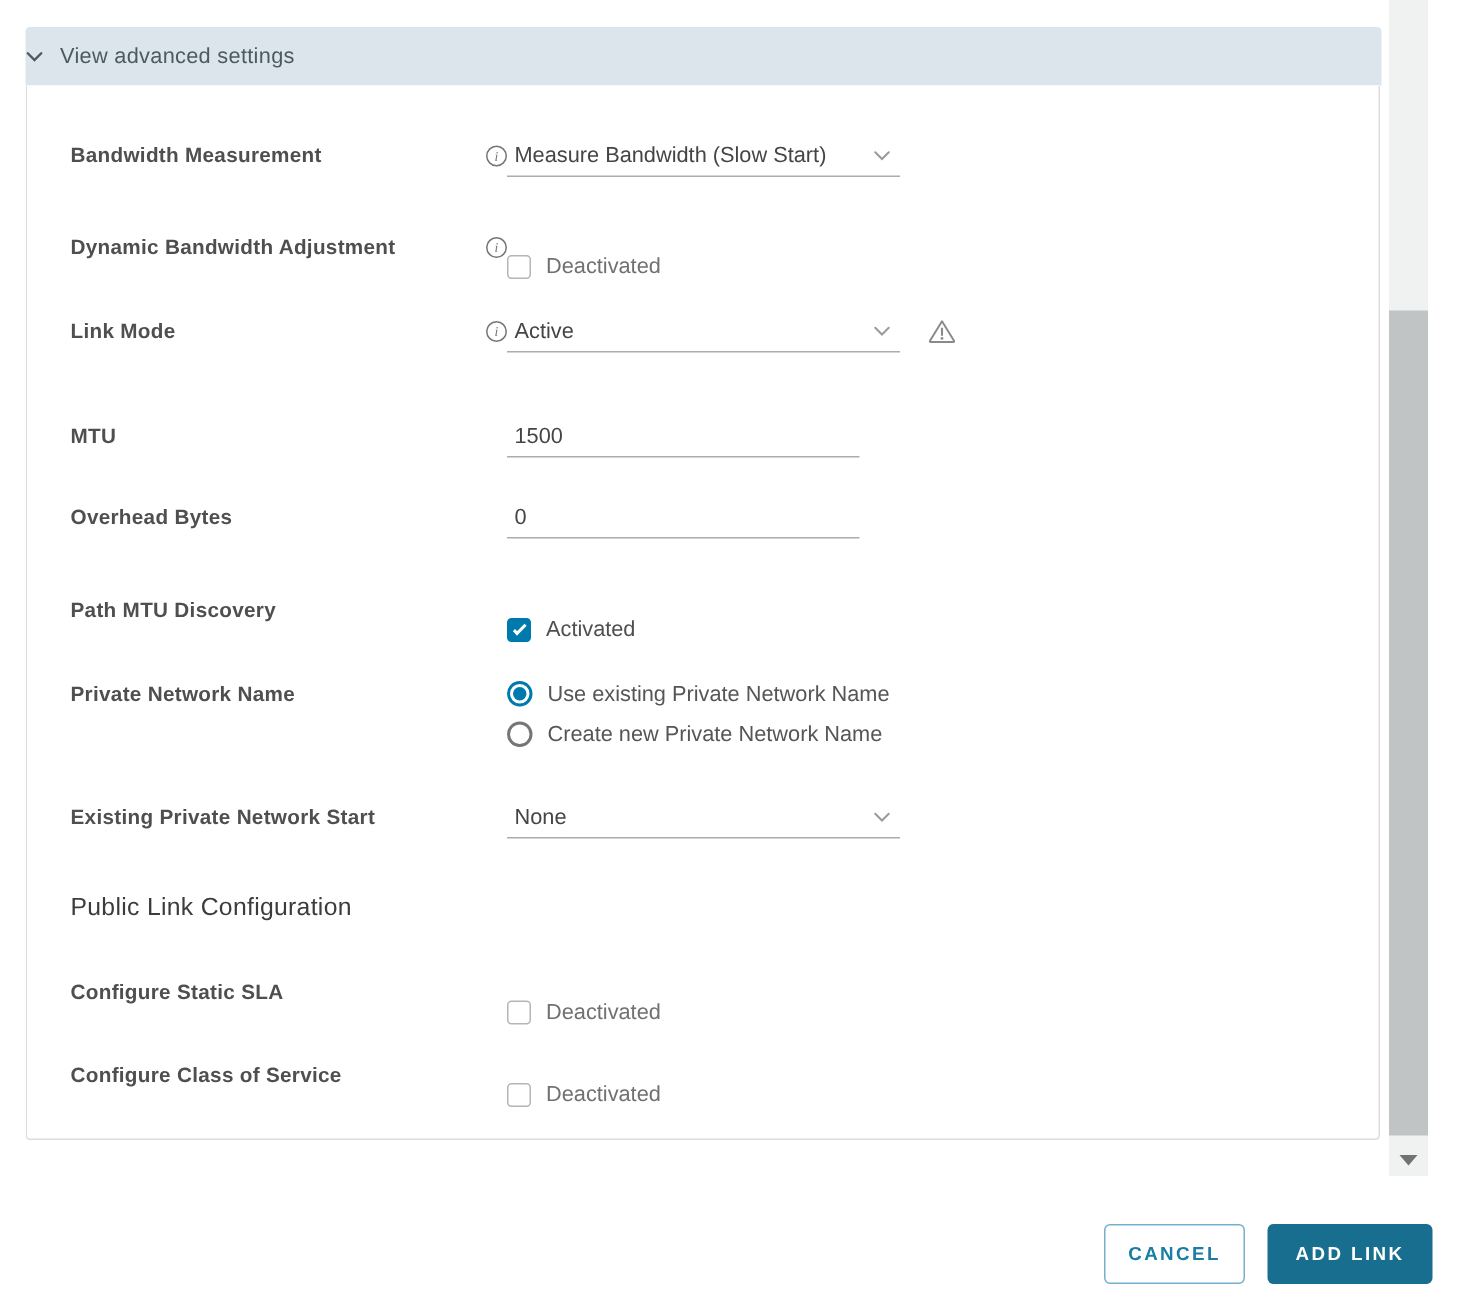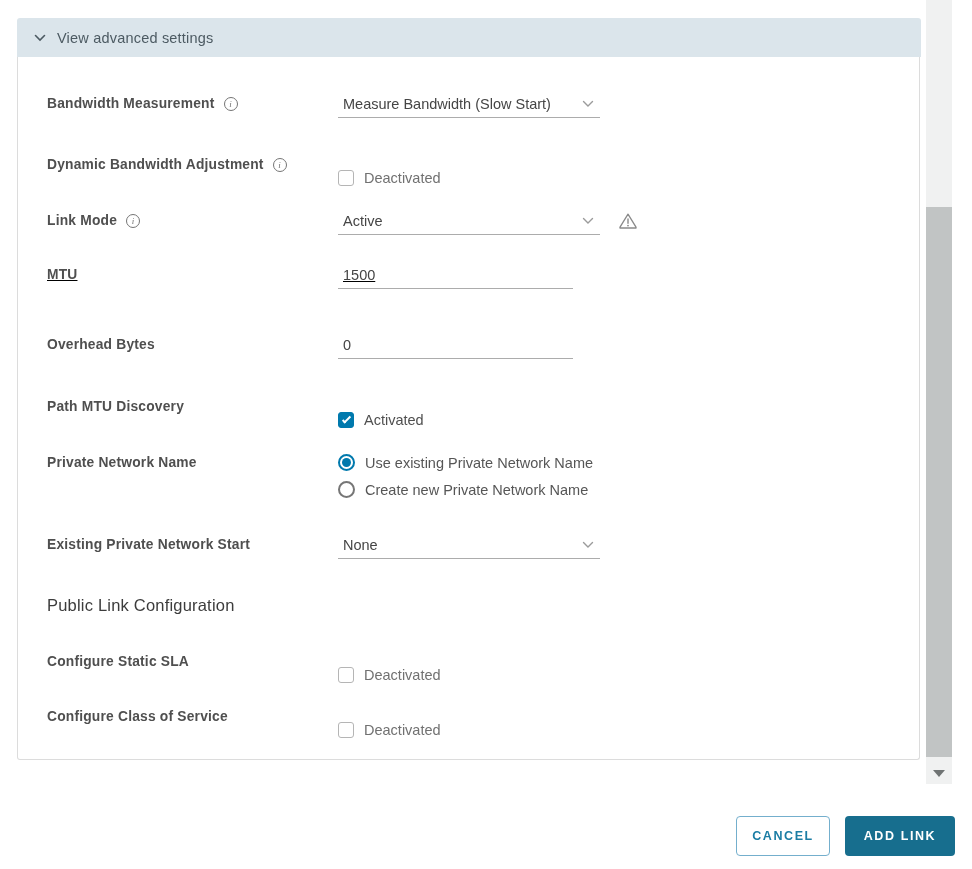--- a/index.html
+++ b/index.html
@@ -2,30 +2,30 @@
 <html><head>
 <meta charset="utf-8">
 <style>
   * { margin:0; padding:0; box-sizing:border-box; }
   body { font-family:"Liberation Sans", sans-serif; background:#fff; }
   .screen { position:relative; width:972px; height:869px; background:#fff; overflow:hidden; }
 
   
   .accordion-header { position:absolute; left:17px; top:18px; width:904px; height:39px;
     background:#dbe5eb; border-radius:3px 3px 0 0; display:flex; align-items:center;
-    padding-left:17px; cursor:pointer; }
+    cursor:pointer; }
   .accordion-title { font-size:14.5px; color:#4c5a62; margin-left:11px; letter-spacing:0.2px; }
 
   
   .panel { position:absolute; left:17px; top:57px; width:903px; height:703px; background:#fff;
     border:1px solid #dcdcdc; border-top:none; border-radius:0 0 3px 3px; }
 
   .row { position:absolute; left:29px; right:20px; display:flex; align-items:flex-start; }
   .row-label { width:291px; flex:none; font-size:13.8px; font-weight:bold; color:#4f4f4f;
-    letter-spacing:0.2px; line-height:20px; display:flex; align-items:center; gap:9px; }
+    letter-spacing:0.2px; line-height:20px; display:flex; align-items:center; gap:9px;justify-content:space-between; }
 
   .info-icon { width:14px; height:14px; border:1px solid #757575; border-radius:50%; flex:none;
     display:inline-flex; align-items:center; justify-content:center; font-size:9px; color:#757575;
     font-weight:normal; font-family:"Liberation Serif", serif; font-style:italic; }
 
   
   .select-control { width:262px; border-bottom:1px solid #acacac; padding:0 6px 3px 5px;
     display:flex; justify-content:space-between; align-items:center; cursor:pointer; }
   .select-value { font-size:14.5px; color:#454545; line-height:20px; white-space:nowrap; }
 
@@ -68,21 +68,21 @@
 
   
   .scroll-track { position:absolute; left:926px; top:0; width:26px; height:784px; background:#f0f1f1; }
   .scroll-thumb { position:absolute; left:0; top:207px; width:26px; height:550px; background:#c1c4c4; cursor:grab; }
   .scroll-down-btn { position:absolute; left:0; bottom:0; width:26px; height:22px; display:flex;
     align-items:center; justify-content:center; cursor:pointer; }
   .down-triangle { width:0; height:0; border-left:6px solid transparent; border-right:6px solid transparent;
     border-top:7px solid #6f7373; }
 
   
-  .r0 { top:37px; } .r1 { top:98px; } .r2 { top:154px; } .r3 { top:208px;text-decoration:underline; } .r4 { top:278px; }
+  .r0 { top:37px; } .r1 { top:98px; } .r2 { top:154px; } .r3 { top:224px; } .r4 { top:278px; }
   .r5 { top:340px; } .r6 { top:396px; } .r7 { top:478px; }
   .heading-pos { top:539px; }
   .r8 { top:595px; } .r9 { top:650px; }
 </style>
 </head>
 <body>
 
 <div class="screen">
 
   <div class="accordion-header">

